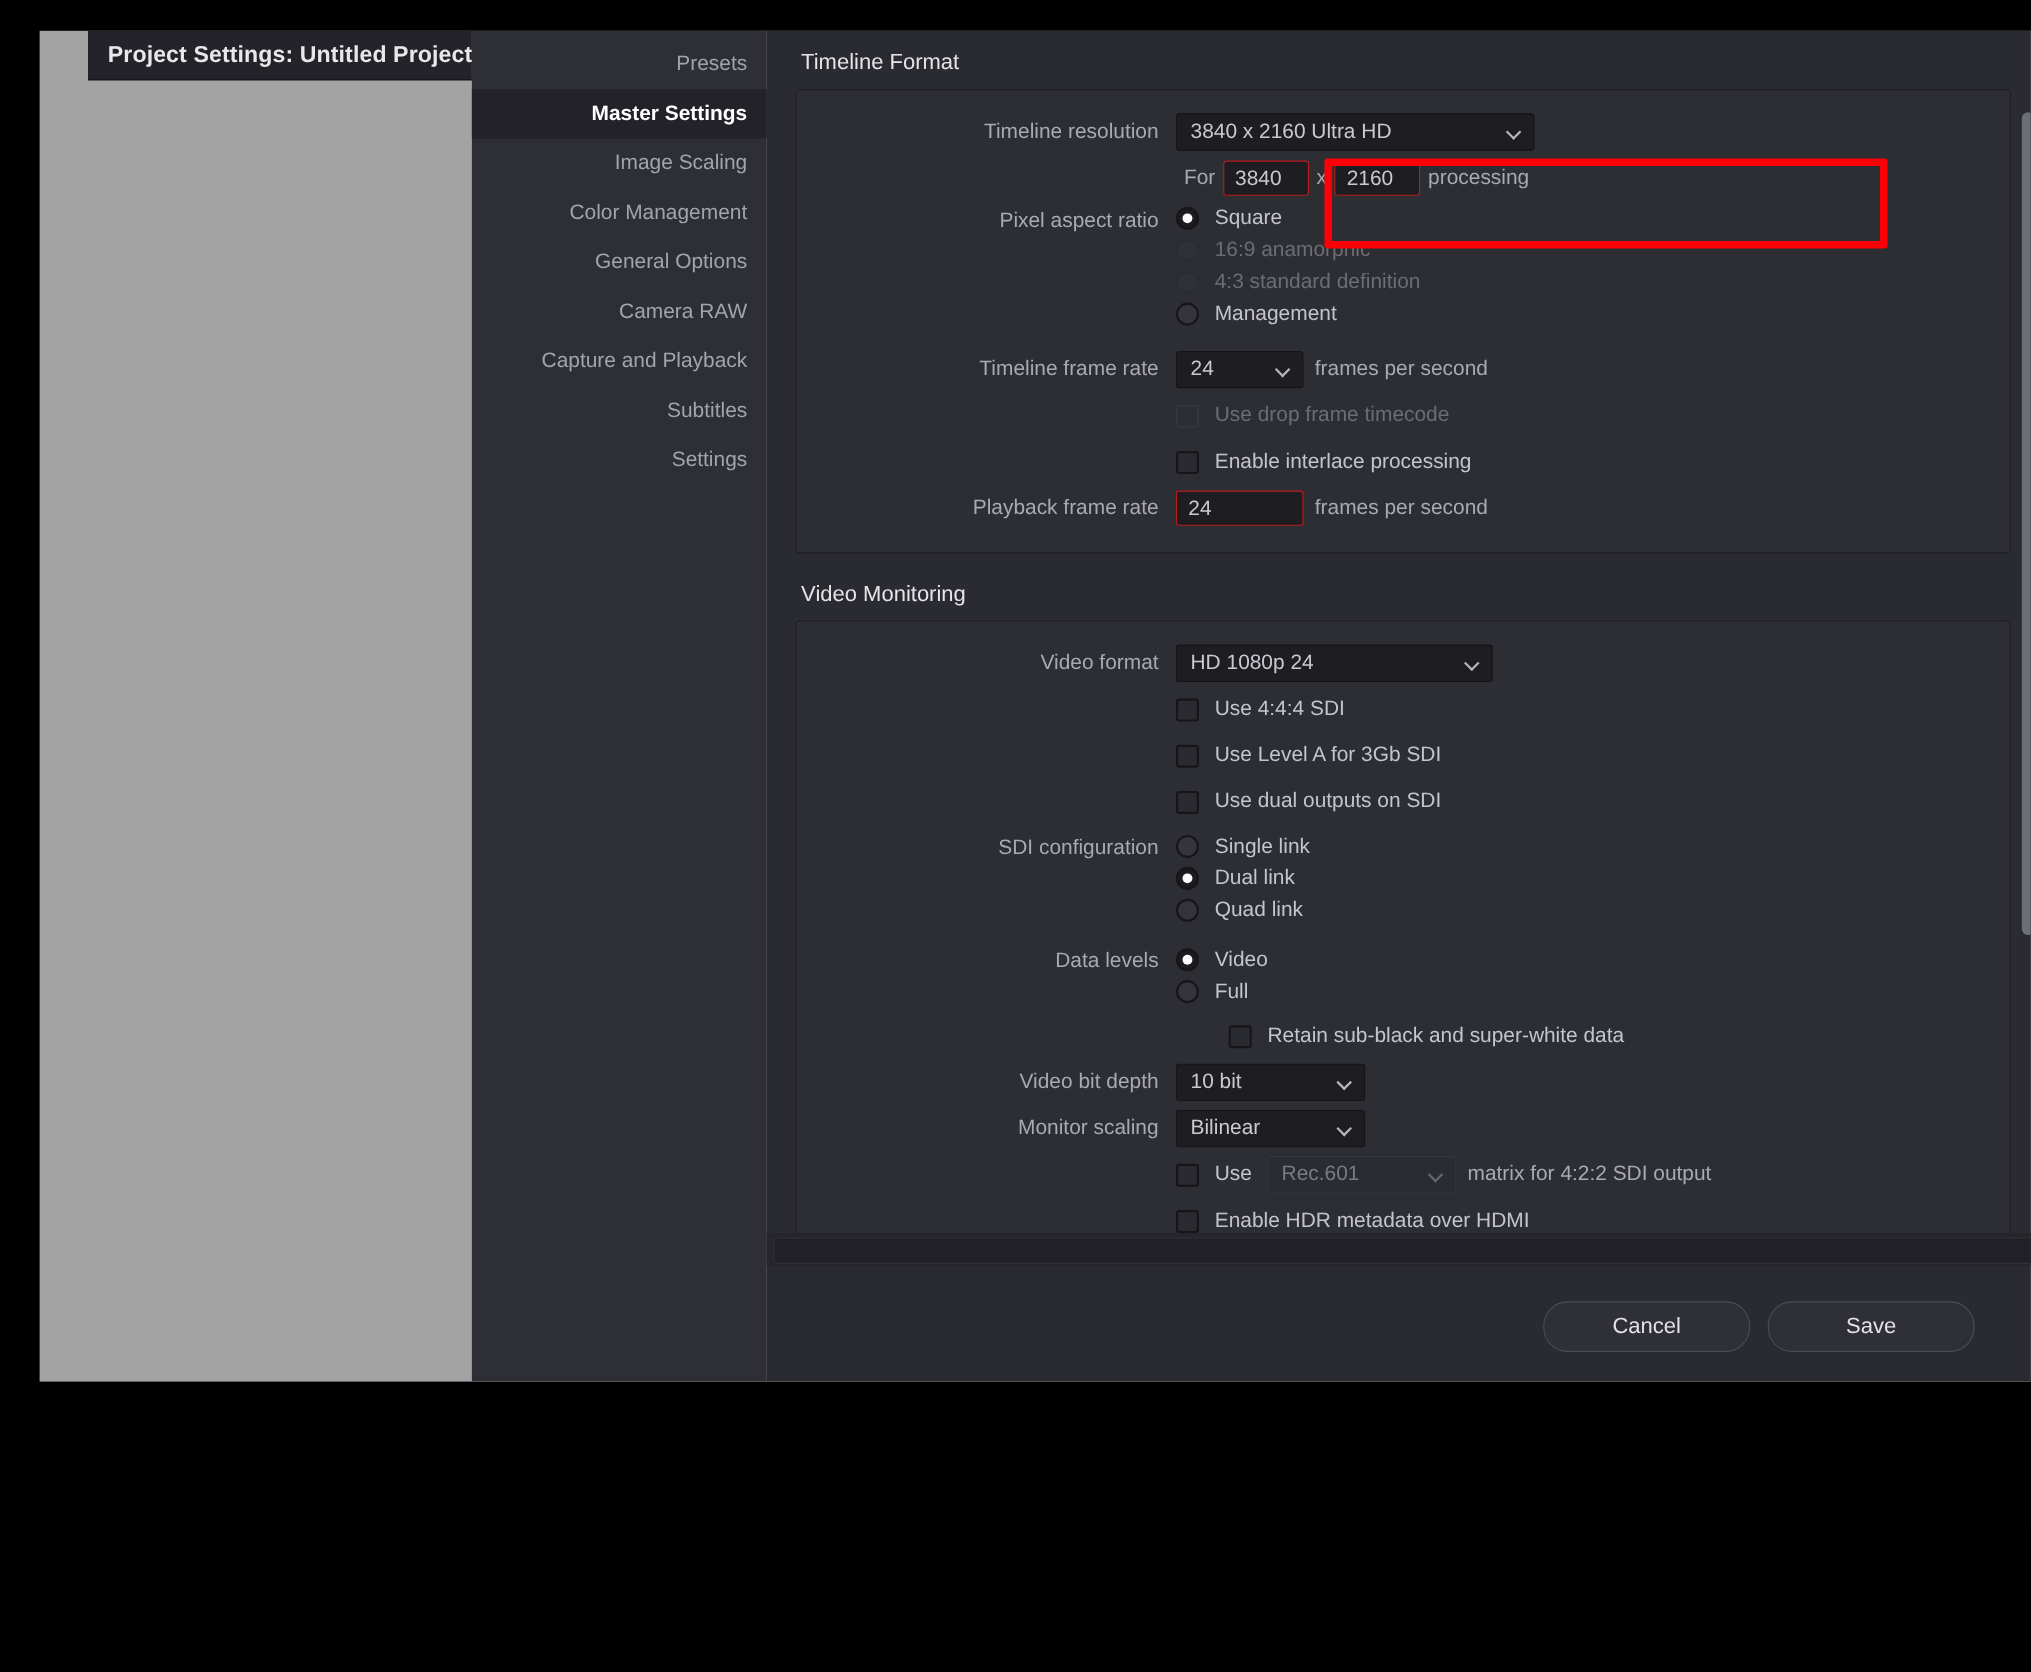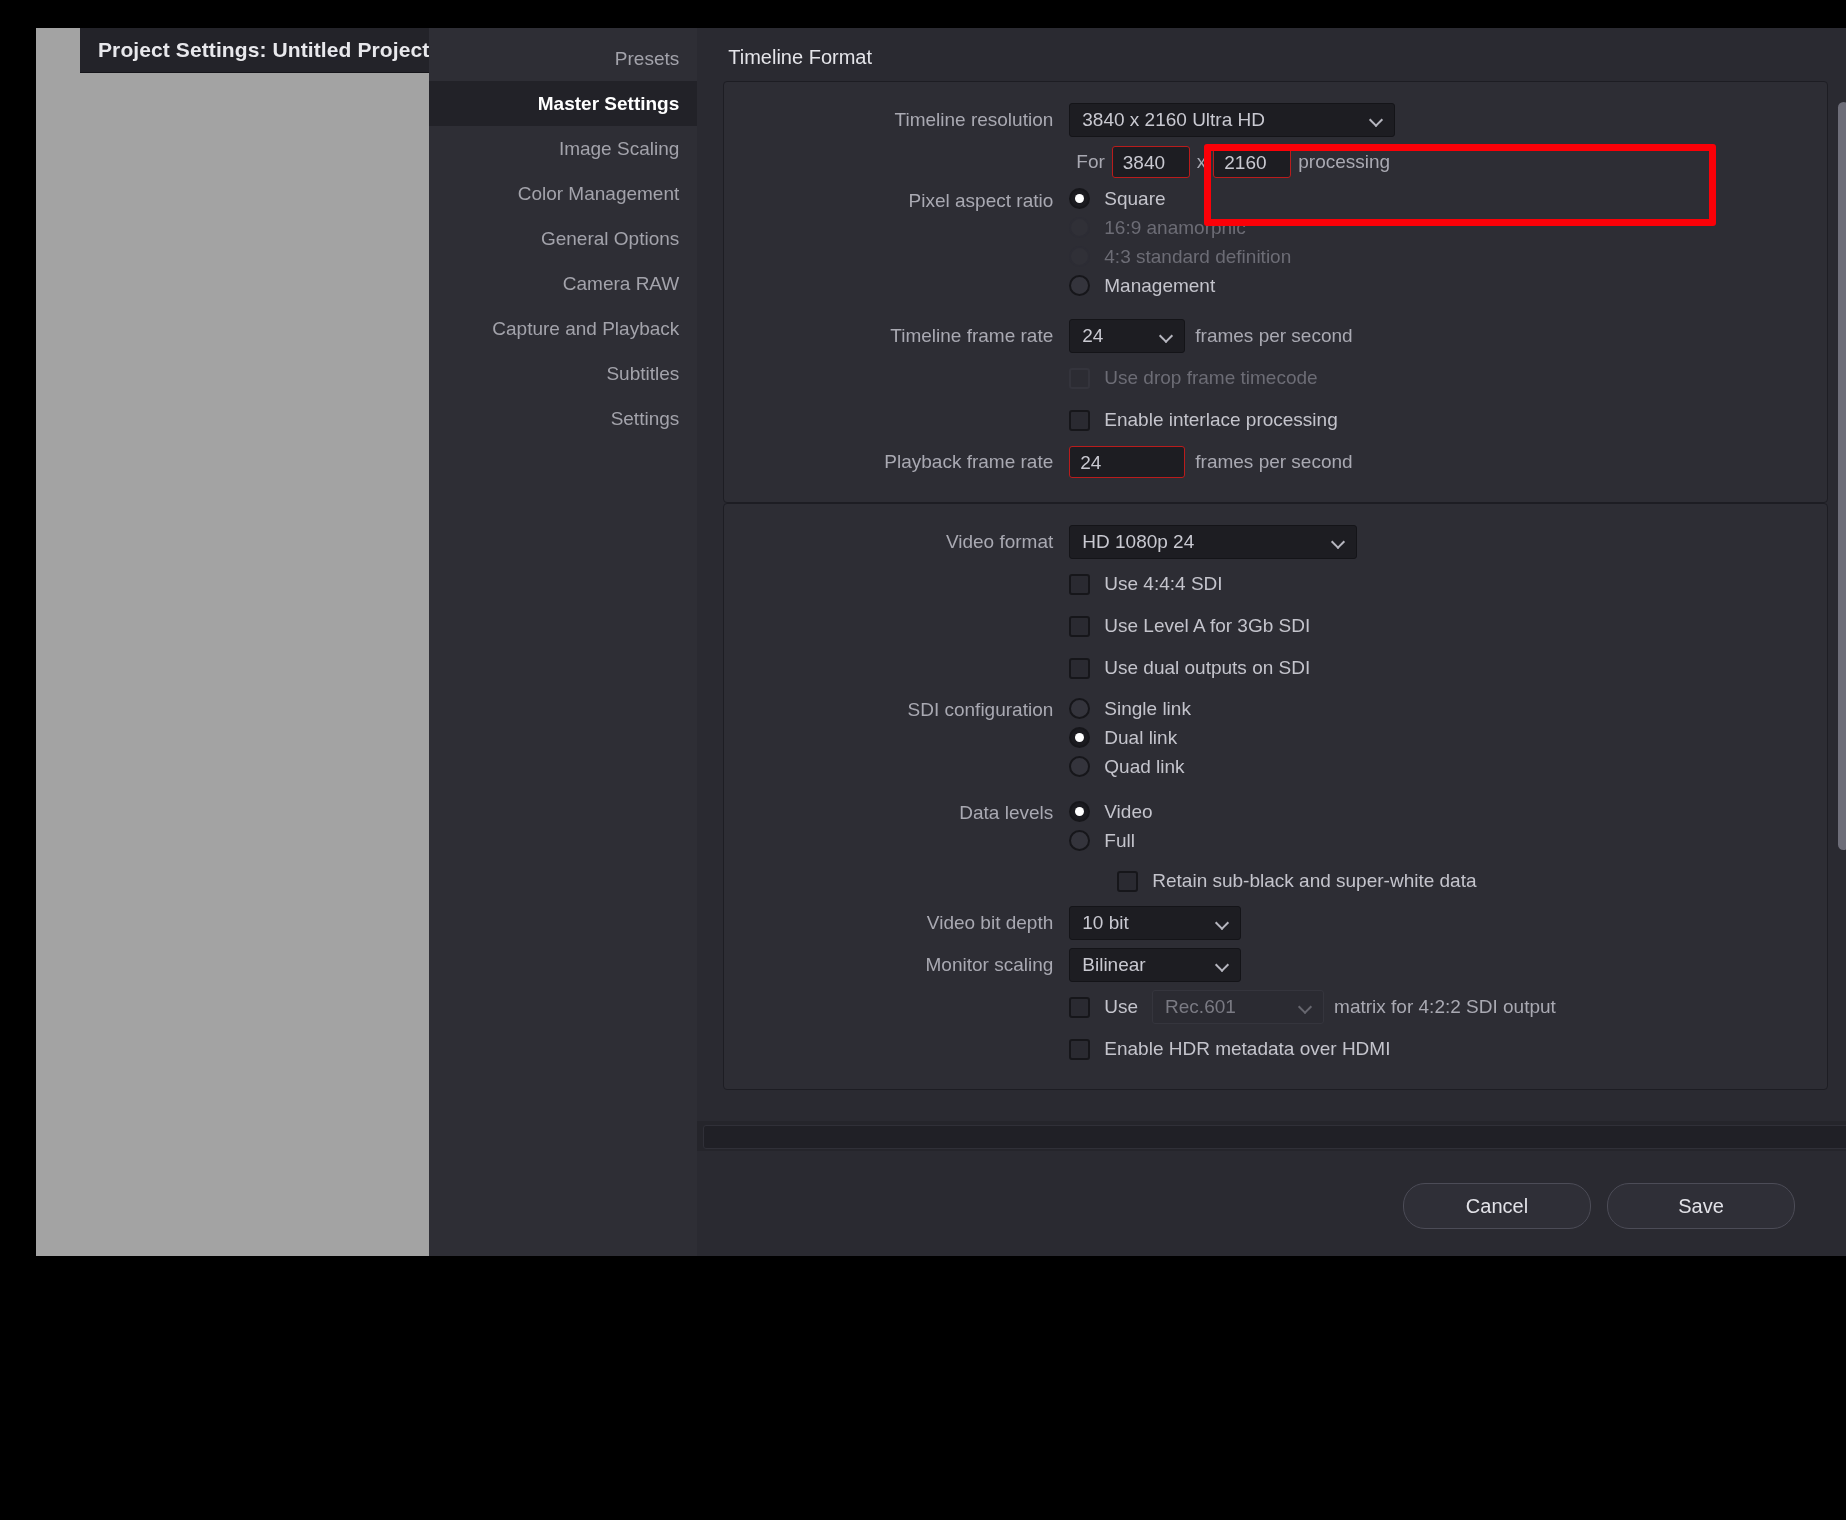--- a/index.html
+++ b/index.html
@@ -451,20 +451,21 @@
             <div class="row">
               <div class="row-label">Playback frame rate</div>
               <div class="row-ctl">
                 <span class="tinput w-pb">24</span>
                 <span class="plain-txt">frames per second</span>
               </div>
             </div>
 
           </div>
 
+          <div class="section-title" style="margin-top:26px;">Video Monitoring</div>
 
           <div class="panel">
 
             <div class="row">
               <div class="row-label">Video format</div>
               <div class="row-ctl">
                 <div class="select w-vfmt">
                   <span>HD 1080p 24</span>
                   <span class="chev"></span>
                 </div>

